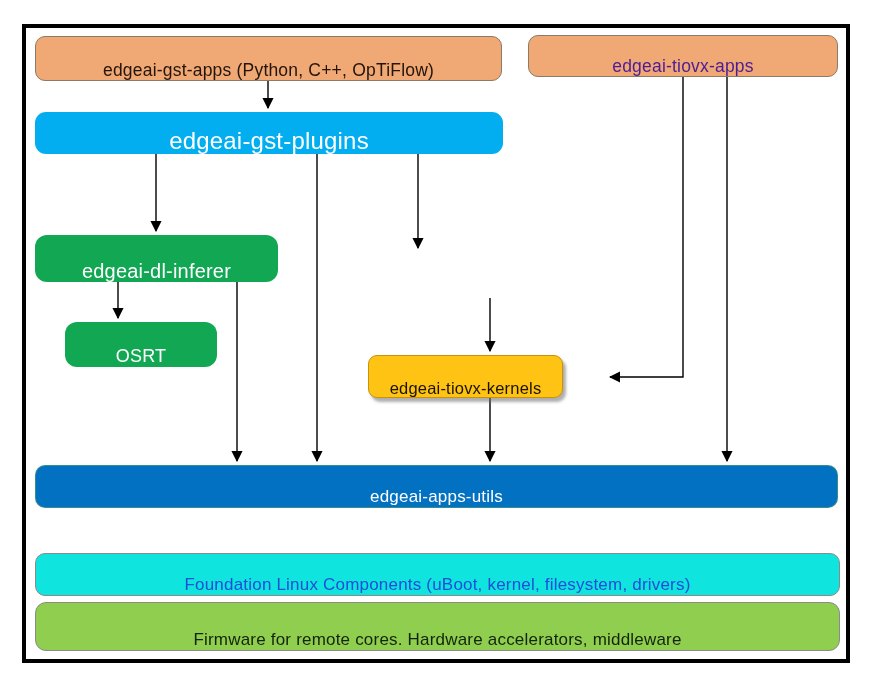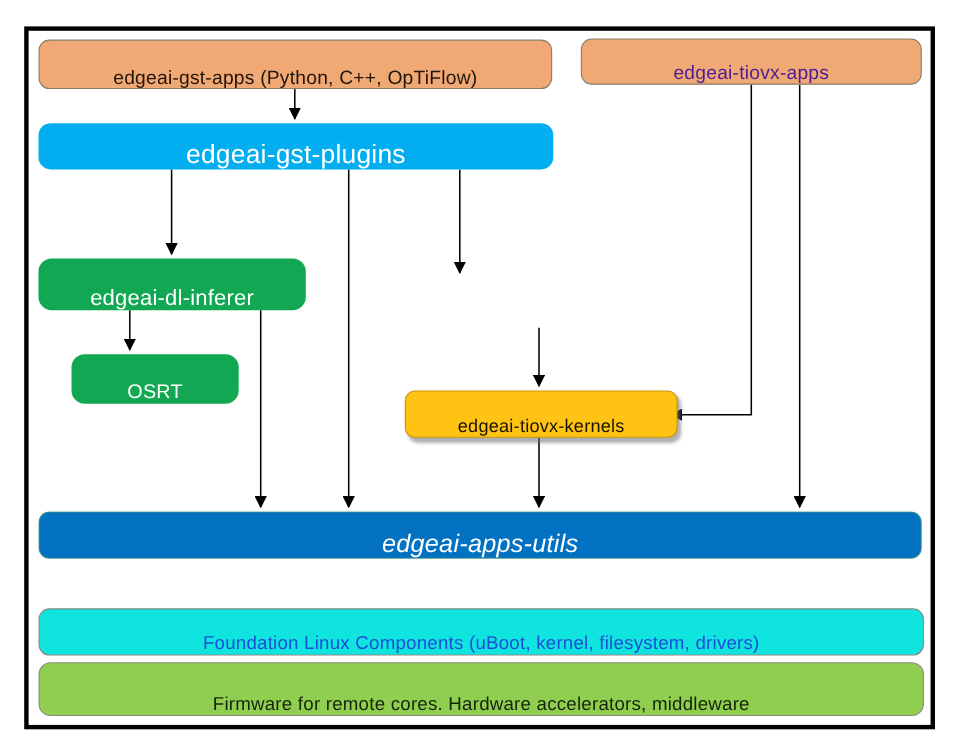--- a/index.html
+++ b/index.html
@@ -47,27 +47,27 @@
   
   .n-dl-inferer { left: 35px; top: 235px; width: 243px; height: 47px;
                   font-size: 20px; border-radius: 12px; }
   .n-osrt       { left: 35px; top: 322px; width: 152px; height: 45px;
                   font-size: 18px; border-radius: 12px; margin-left: 30px; }
   
   .n-tiovx-modules { left: 375px; top: 252px; width: 230px; height: 46px;
                      font-size: 16.5px; border: 1.5px solid #c9920b;
                      box-shadow: 3px 4px 3px rgba(110,110,110,0.55);
                      border-radius: 9px; }
-  .n-tiovx-kernels { left: 368px; top: 355px; width: 248px; height: 43px;
+  .n-tiovx-kernels { left: 368px; top: 355px; width: 195px; height: 43px;
                      font-size: 16.5px; border: 1.5px solid #c9920b;
                      box-shadow: 3px 4px 3px rgba(110,110,110,0.55);
                      border-radius: 9px; }
   
   .n-apps-utils { left: 35px; top: 465px; width: 803px; height: 43px;
-                  font-size: 23px; border: 1px solid rgba(95,165,95,0.55); font-style: italic; }
+                  font-size: 17px; border: 1px solid rgba(95,165,95,0.55); }
   .n-foundation { left: 35px; top: 553px; width: 805px; height: 43px;
                   font-size: 17px; border: 1px solid #8a8a8a; }
   .n-firmware   { left: 35px; top: 602px; width: 805px; height: 49px;
                   font-size: 17px; border: 1px solid #8a8a8a; }
 </style>
 </head>
 <body>
 
 <div id="canvas">
 

